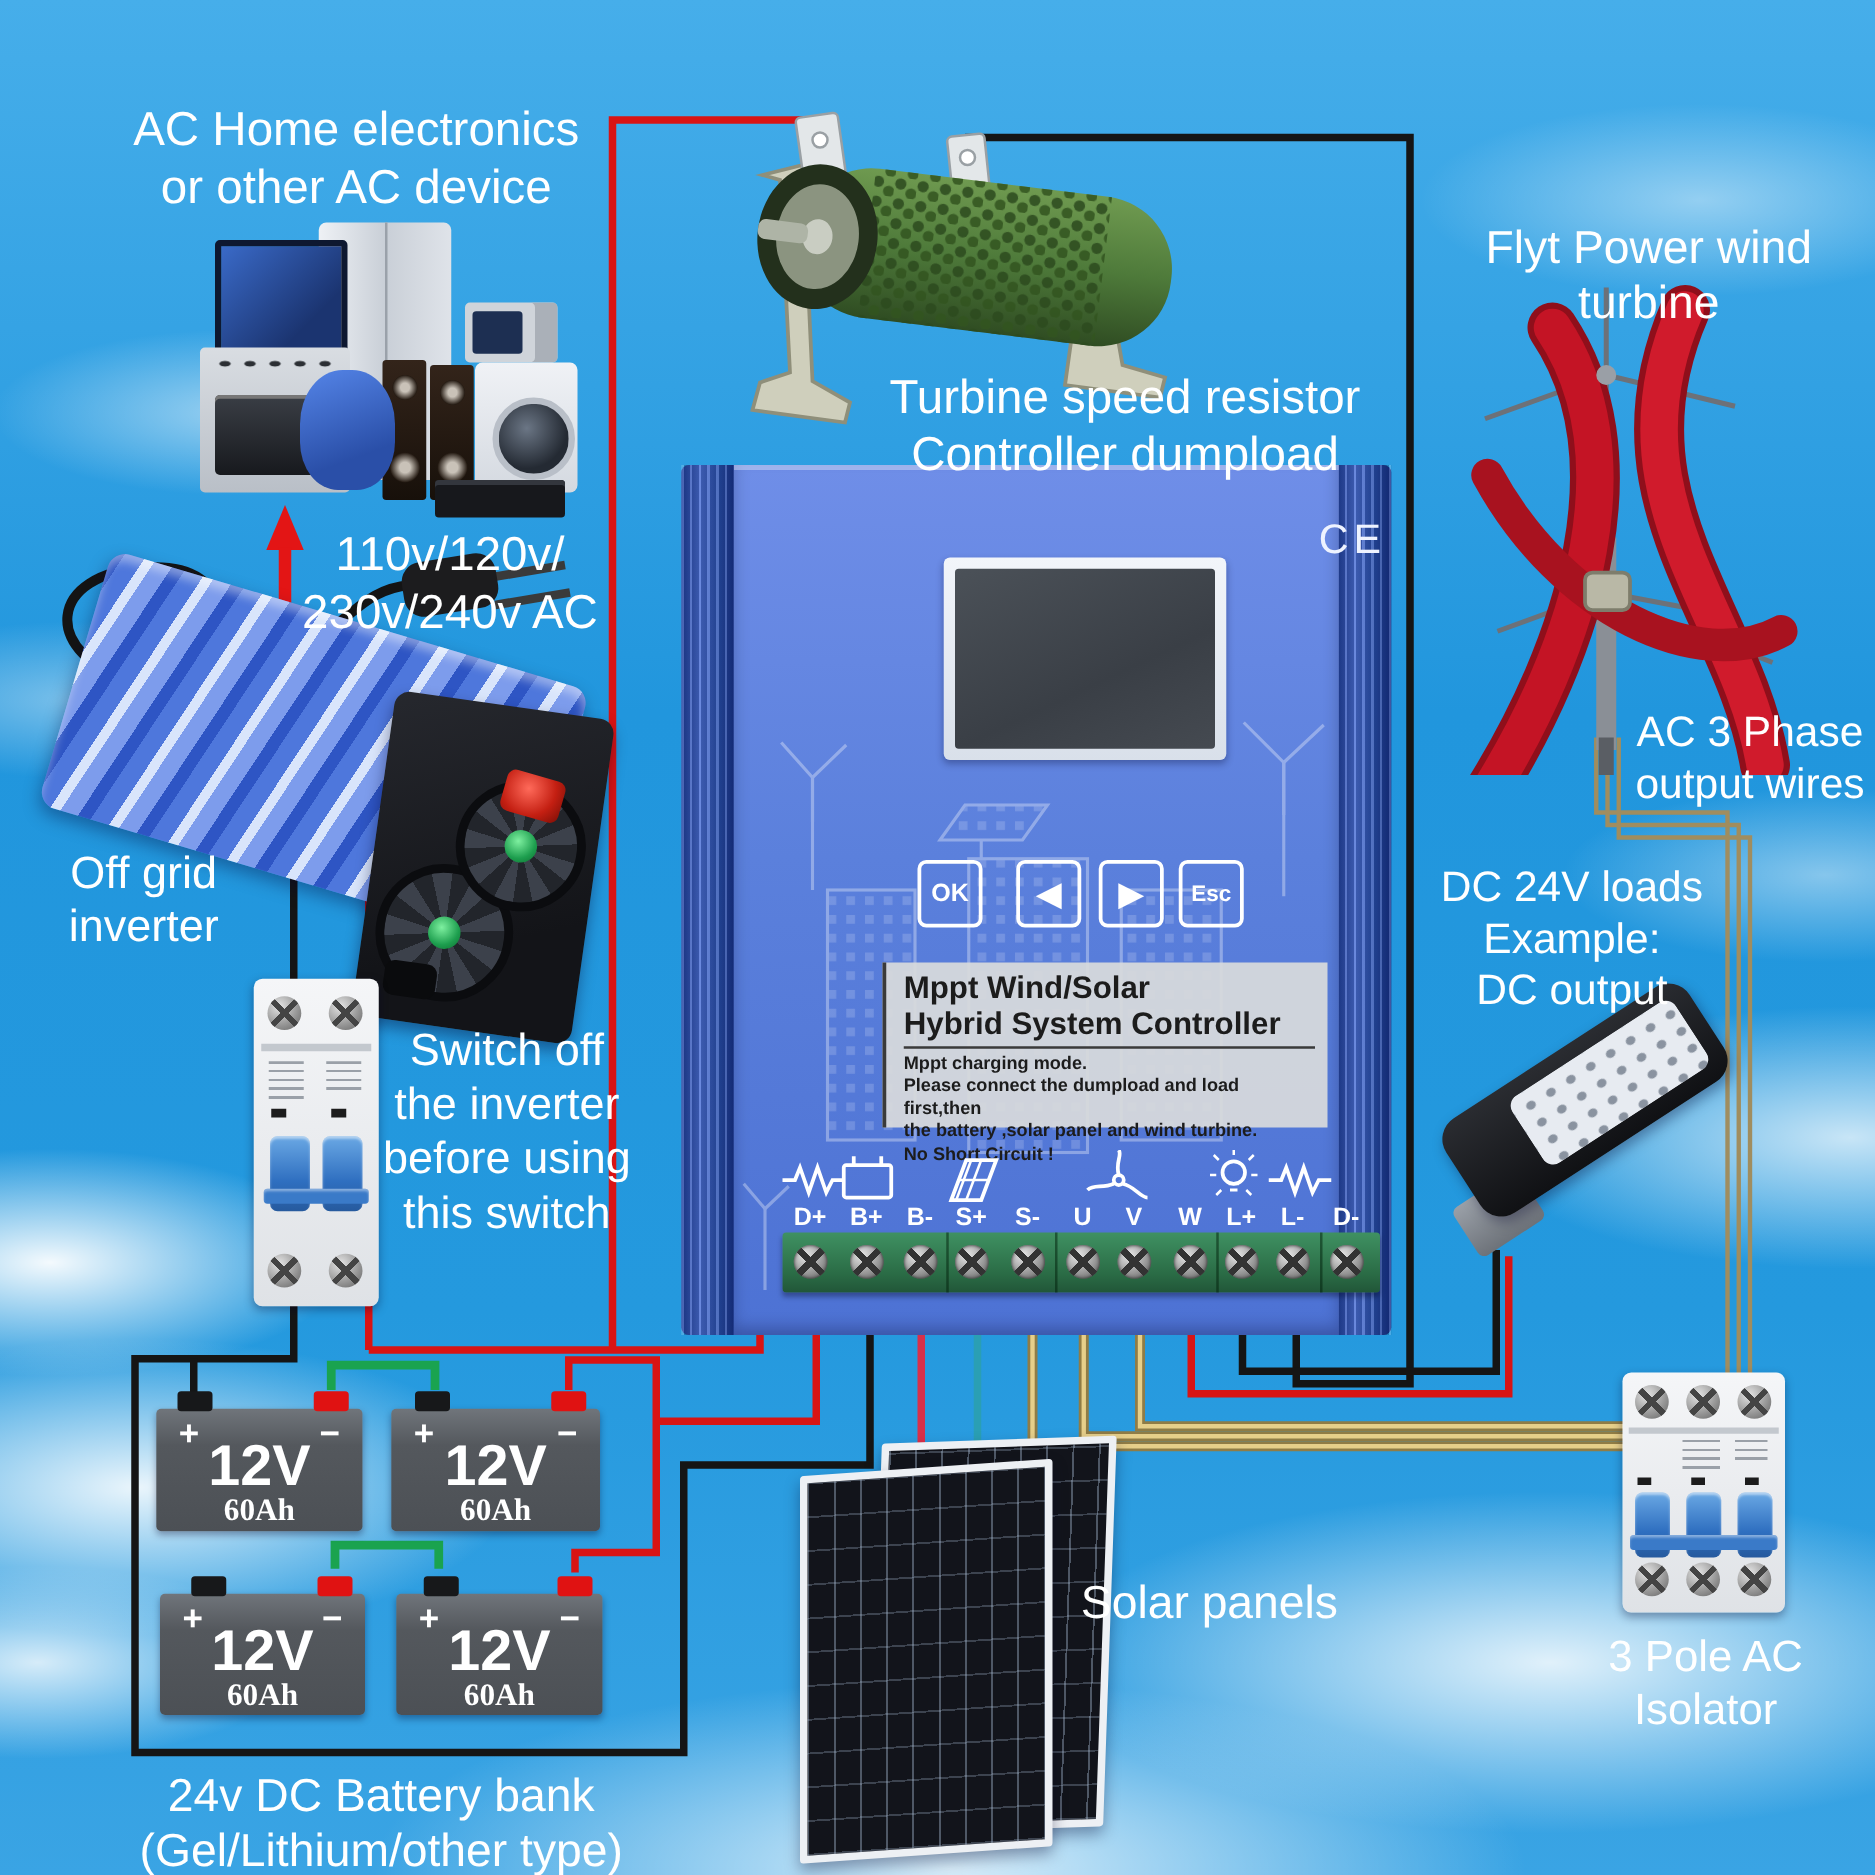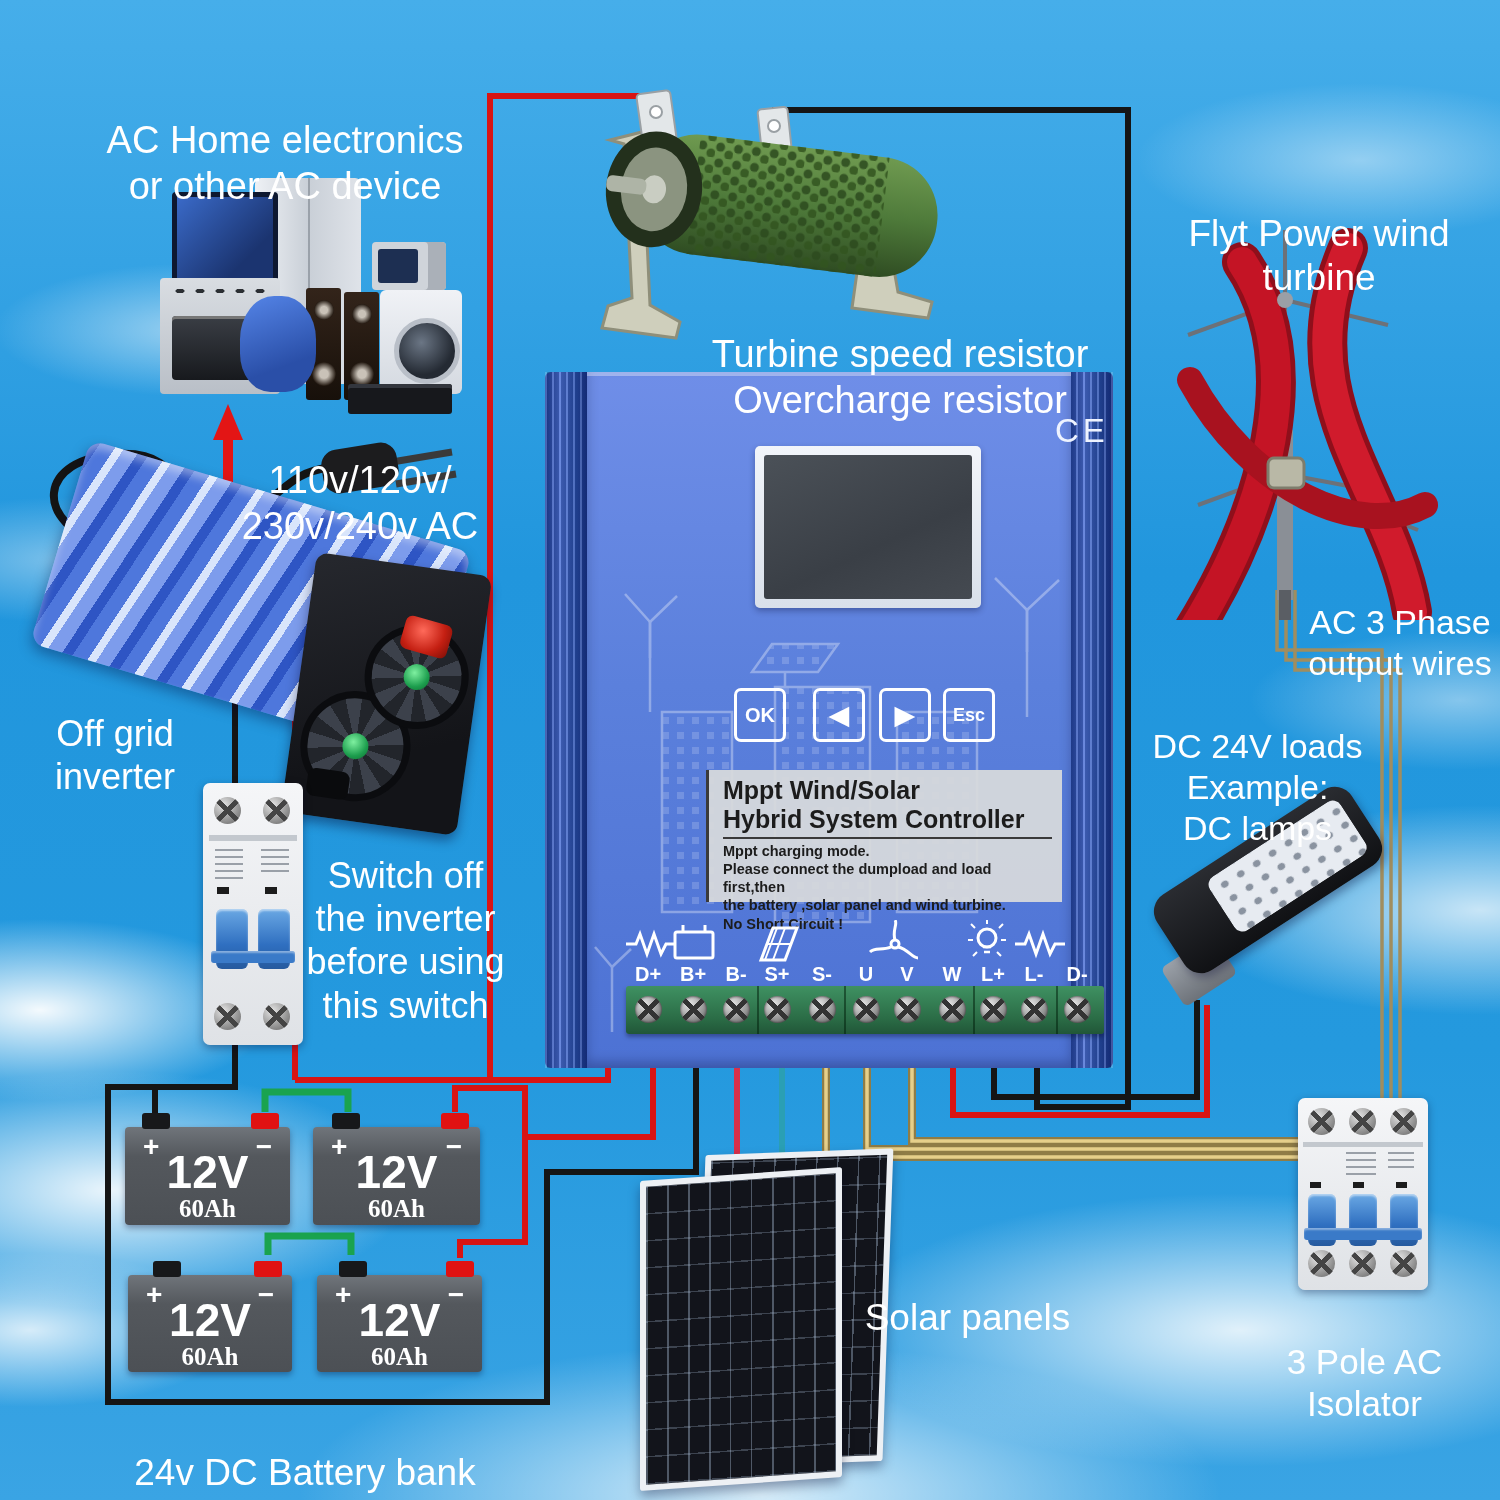--- a/index.html
+++ b/index.html
@@ -11,21 +11,21 @@
     radial-gradient(ellipse 430px 170px at 110px 1190px,rgba(255,255,255,.9),rgba(255,255,255,0) 70%),
     radial-gradient(ellipse 300px 110px at 30px 1330px,rgba(255,255,255,.8),rgba(255,255,255,0) 70%),
     radial-gradient(ellipse 560px 190px at 1240px 1330px,rgba(255,255,255,.85),rgba(255,255,255,0) 72%),
     radial-gradient(ellipse 640px 210px at 760px 1495px,rgba(255,255,255,.8),rgba(255,255,255,0) 72%),
     radial-gradient(ellipse 430px 150px at 1480px 910px,rgba(255,255,255,.75),rgba(255,255,255,0) 70%),
     radial-gradient(ellipse 300px 100px at 1460px 700px,rgba(255,255,255,.45),rgba(255,255,255,0) 70%),
     radial-gradient(ellipse 280px 95px at 190px 330px,rgba(255,255,255,.5),rgba(255,255,255,0) 70%),
     radial-gradient(ellipse 260px 90px at 60px 560px,rgba(255,255,255,.4),rgba(255,255,255,0) 70%),
     radial-gradient(ellipse 320px 110px at 1360px 160px,rgba(255,255,255,.45),rgba(255,255,255,0) 70%);}
   .lbl{position:absolute;color:#fff;text-align:center;white-space:pre-line;
-       font-size:36px;line-height:1.2;font-weight:400;margin-top:36px;}
+       font-size:36px;line-height:1.2;font-weight:400;}
   svg{display:block;}
   
   .controller{position:absolute;left:545px;top:372px;width:568px;height:696px;}
   .ctrl-rail{position:absolute;top:0;width:44px;height:696px;
       background:linear-gradient(90deg,#1e3f9e,#4a6fd6 35%,#274ead 70%,#16308a);}
   .ctrl-rail.left{left:0;border-radius:6px 0 0 6px;}
   .ctrl-rail.right{right:0;border-radius:0 6px 6px 0;}
   .ctrl-rail::after{content:"";position:absolute;inset:0;
       background:repeating-linear-gradient(90deg,rgba(255,255,255,.18) 0 2px,rgba(0,0,0,.18) 2px 7px);}
   .ctrl-face{position:absolute;left:42px;top:0;width:484px;height:696px;
@@ -468,27 +468,27 @@
     <div class="toggle" style="left:51px;top:96px;width:28px;height:52px;"></div>
     <div class="toggle" style="left:92px;top:96px;width:28px;height:52px;"></div>
     <div class="togglebar" style="left:6px;top:130px;width:118px;"></div>
   </div>
 
   <div class="lbl" style="left:90px;top:82px;width:390px;font-size:38px;">AC Home electronics
 or other AC device</div>
   <div class="lbl" style="left:235px;top:422px;width:250px;font-size:38px;">110v/120v/
 230v/240v AC</div>
   <div class="lbl" style="left:690px;top:296px;width:420px;font-size:38px;">Turbine speed resistor
-Overcharge resistor</div>
+Controller dumpload</div>
   <div class="lbl" style="left:1138px;top:176px;width:362px;font-size:37px;">Flyt Power wind turbine</div>
   <div class="lbl" style="left:1300px;top:566px;width:200px;font-size:34px;">AC 3 Phase
 output wires</div>
   <div class="lbl" style="left:1135px;top:690px;width:245px;font-size:34px;">DC 24V loads
 Example:
-DC lamps</div>
+DC output</div>
   <div class="lbl" style="left:303px;top:818px;width:205px;">Switch off
 the inverter
 before using
 this switch</div>
   <div class="lbl" style="left:35px;top:676px;width:160px;">Off grid
 inverter</div>
   <div class="lbl" style="left:90px;top:1415px;width:430px;font-size:37px;">24v DC Battery bank
 (Gel/Lithium/other type)</div>
   <div class="lbl" style="left:855px;top:1260px;width:225px;font-size:37px;">Solar panels</div>
   <div class="lbl" style="left:1272px;top:1305px;width:185px;font-size:35px;">3 Pole AC

